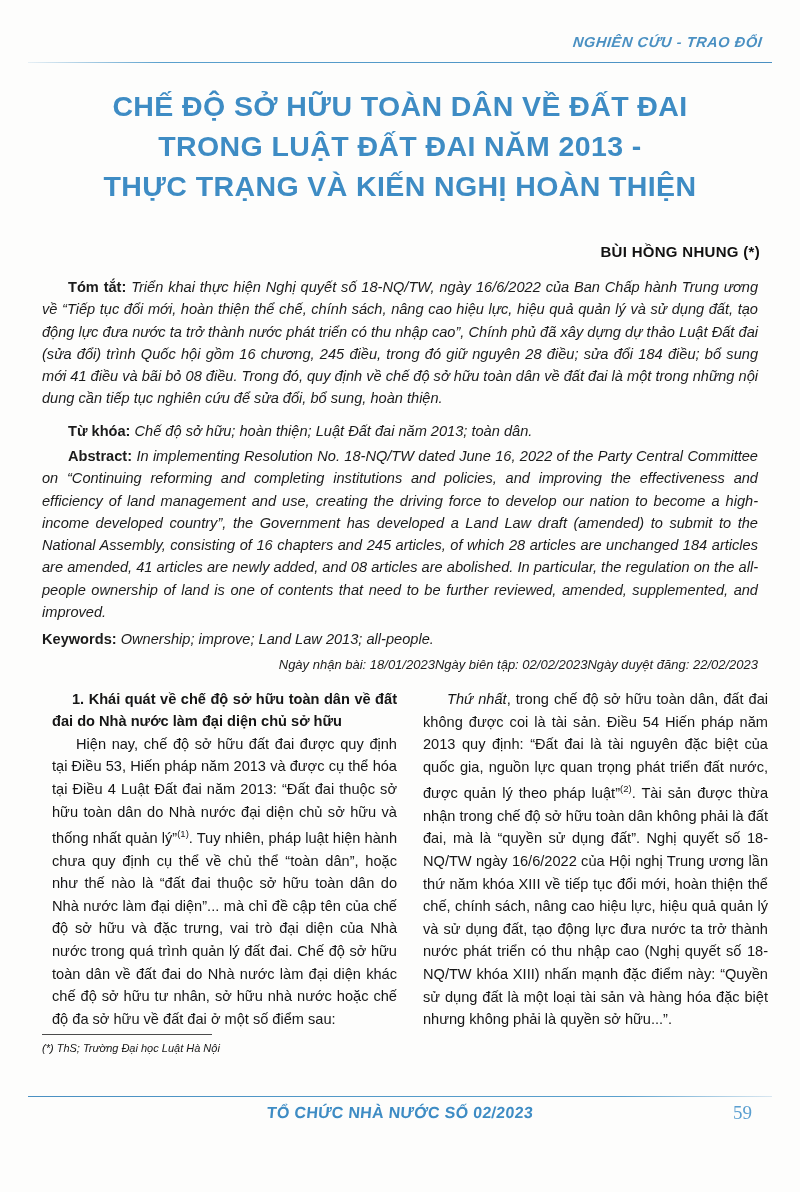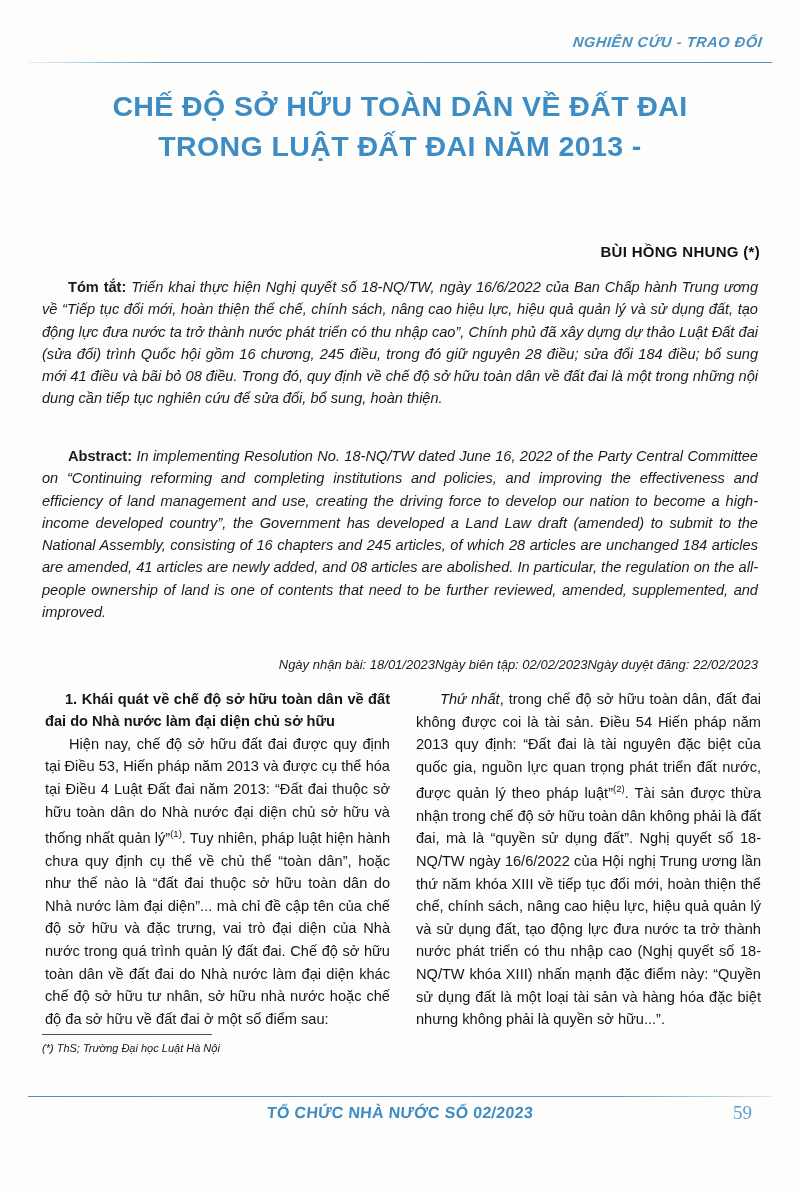--- a/index.html
+++ b/index.html
@@ -101,21 +101,21 @@
     font-size: 13px;
     font-style: italic;
     color: #1b1b1b;
   }
   .dates span { white-space: nowrap; }
 
   
   .cols {
     position: absolute;
     top: 688px;
-    left: 45px;
+    left: 52px;
     width: 716px;
     height: 372px;
     display: flex;
     gap: 26px;
   }
   .col {
     width: 345px;
     font-size: 14.6px;
     line-height: 22.6px;
     text-align: justify;
@@ -189,33 +189,40 @@
 <body>
 
 <div class="page">
 
   <div class="runhead">NGHIÊN CỨU - TRAO ĐỔI</div>
   <div class="runrule"></div>
 
   <div class="title">
     <span class="tl">CHẾ ĐỘ SỞ HỮU TOÀN DÂN VỀ ĐẤT ĐAI</span>
     <span class="tl">TRONG LUẬT ĐẤT ĐAI NĂM 2013 -</span>
+    <span class="tl">THỰC TRẠNG VÀ KIẾN NGHỊ HOÀN THIỆN</span>
   </div>
 
   <div class="author">BÙI HỒNG NHUNG (*)</div>
 
   <div class="absblock" id="vn-abstract">
     <p><b>Tóm tắt:</b><span> Triển khai thực hiện Nghị quyết số 18-NQ/TW, ngày 16/6/2022 của Ban Chấp hành Trung ương về “Tiếp tục đổi mới, hoàn thiện thể chế, chính sách, nâng cao hiệu lực, hiệu quả quản lý và sử dụng đất, tạo động lực đưa nước ta trở thành nước phát triển có thu nhập cao”, Chính phủ đã xây dựng dự thảo Luật Đất đai (sửa đổi) trình Quốc hội gồm 16 chương, 245 điều, trong đó giữ nguyên 28 điều; sửa đổi 184 điều; bổ sung mới 41 điều và bãi bỏ 08 điều. Trong đó, quy định về chế độ sở hữu toàn dân về đất đai là một trong những nội dung cần tiếp tục nghiên cứu để sửa đổi, bổ sung, hoàn thiện.</span></p>
   </div>
 
+  <div class="absblock" id="vn-keywords">
+    <p><b>Từ khóa:</b><span> Chế độ sở hữu; hoàn thiện; Luật Đất đai năm 2013; toàn dân.</span></p>
+  </div>
 
   <div class="absblock" id="en-abstract">
     <p><b>Abstract:</b><span> In implementing Resolution No. 18-NQ/TW dated June 16, 2022 of the Party Central Committee on “Continuing reforming and completing institutions and policies, and improving the effectiveness and efficiency of land management and use, creating the driving force to develop our nation to become a high-income developed country”, the Government has developed a Land Law draft (amended) to submit to the National Assembly, consisting of 16 chapters and 245 articles, of which 28 articles are unchanged 184 articles are amended, 41 articles are newly added, and 08 articles are abolished. In particular, the regulation on the all-people ownership of land is one of contents that need to be further reviewed, amended, supplemented, and improved.</span></p>
   </div>
 
+  <div class="absblock" id="en-keywords">
+    <p class="noind"><b>Keywords:</b><span> Ownership; improve; Land Law 2013; all-people.</span></p>
+  </div>
 
   <div class="dates">
     <span>Ngày nhận bài: 18/01/2023</span>
     <span>Ngày biên tập: 02/02/2023</span>
     <span>Ngày duyệt đăng: 22/02/2023</span>
   </div>
 
   <div class="cols">
 
     <div class="col">

